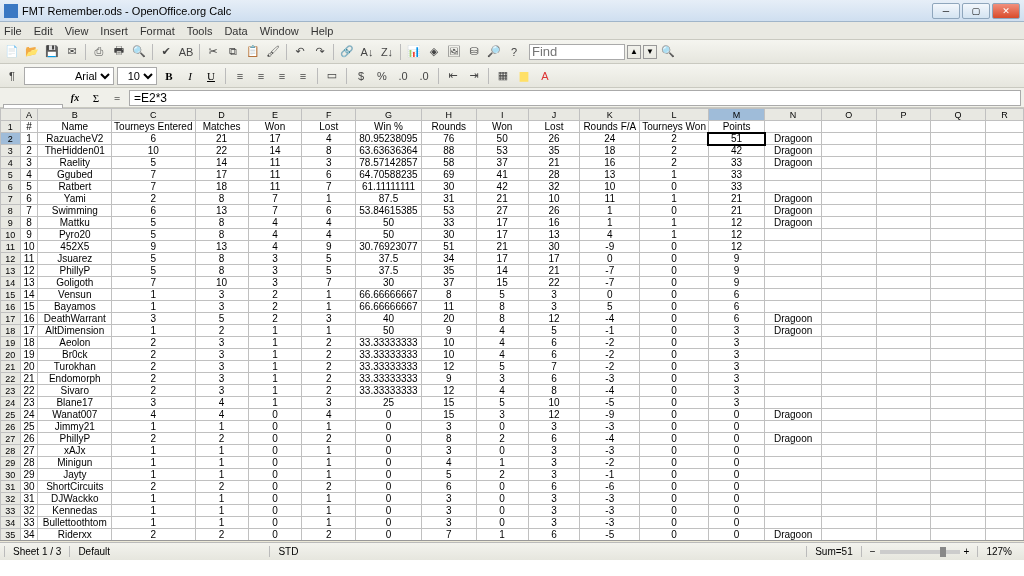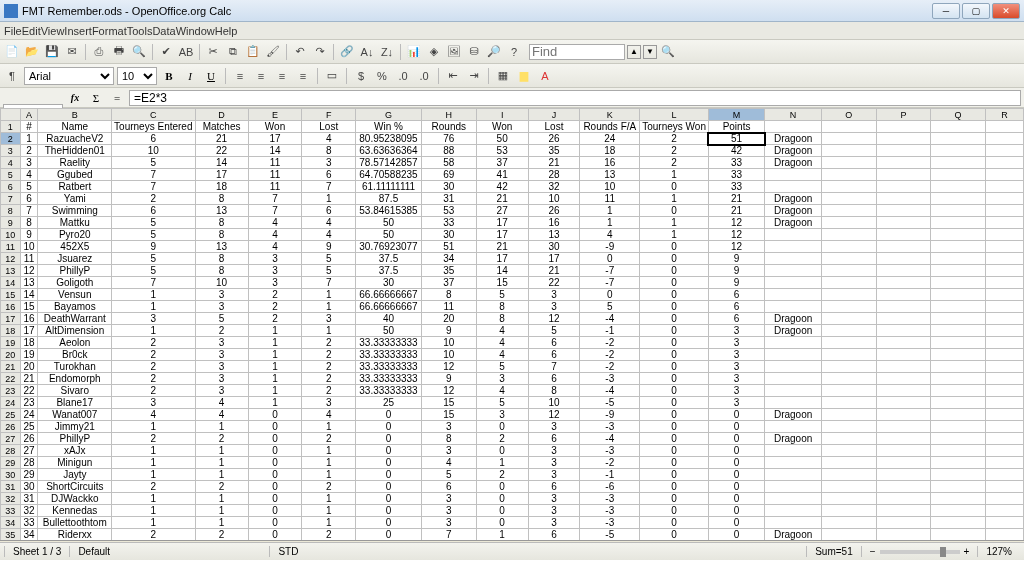--- a/index.html
+++ b/index.html
@@ -3,30 +3,30 @@
 <meta charset="utf-8">
 <style>
   * { margin:0; padding:0; box-sizing:border-box; }
   body { font-family:"Segoe UI",Tahoma,sans-serif; font-size:11px; width:1024px; height:576px; overflow:hidden; background:#fff; position:relative; }
   .titlebar { height:22px; background:linear-gradient(#e6eef7,#cfdff0); display:flex; align-items:center; padding:0 4px; justify-content:space-between; border-bottom:1px solid #a0b5c9; }
   .titlebar .left { display:flex; align-items:center; gap:4px; font-size:11px; }
   .titlebar .left .appicon { width:14px; height:14px; background:#3a78c3; }
   .winbtns { display:flex; gap:2px; }
   .winbtn { width:28px; height:16px; border:1px solid #8fa6bc; border-radius:2px; background:linear-gradient(#f3f7fc,#d3e3f1); display:flex; align-items:center; justify-content:center; font-size:9px; }
   .winbtn.close { background:linear-gradient(#f18f7d,#d94b2a); color:#fff; }
-  .menubar { height:18px; background:#e9e9e2; display:flex; align-items:center; padding:0 4px; border-bottom:1px solid #c9c9c0; }
+  .menubar { height:18px; background:#e9e9e2; display:flex; align-items:center; padding:0 4px; gap:12px; border-bottom:1px solid #c9c9c0; }
   .menubar span { font-size:11px; color:#333; }
   .toolbar { height:24px; background:linear-gradient(#f5f5f0,#e6e6de); display:flex; align-items:center; padding:0 3px; gap:2px; border-bottom:1px solid #c9c9c0; }
   .tbtn { width:18px; height:18px; border:1px solid transparent; display:flex; align-items:center; justify-content:center; font-size:11px; color:#444; border-radius:2px; }
   .tsep { width:1px; height:16px; background:#bbb; margin:0 2px; }
   .findbox { display:flex; align-items:center; gap:2px; margin-left:4px; }
   .findbox input { width:96px; height:16px; font-size:13px; border:1px solid #aaa; padding:0 2px; }
   .findnav { width:14px; height:14px; border:1px solid #999; font-size:8px; display:flex; align-items:center; justify-content:center; }
   .fmtbar { height:24px; background:linear-gradient(#f5f5f0,#e6e6de); display:flex; align-items:center; padding:0 3px; gap:3px; border-bottom:1px solid #c9c9c0; }
-  .fmtbar select { height:18px; font-size:11px; border:1px solid #aaa; background:#fff; }
+  .fmtbar select { height:18px; font-size:11px; border:1px solid #aaa; background:#fff;text-align:right; }
   .fmtbar .fontname { width:90px; }
   .fmtbar .fontsize { width:40px; }
   .fbtn { width:18px; height:18px; display:flex; align-items:center; justify-content:center; font-size:11px; font-family:"Times New Roman",serif; }
   .fbtn.bold { font-weight:bold; }
   .fbtn.ital { font-style:italic; }
   .fbtn.under { text-decoration:underline; }
   .cellbar { height:20px; background:#f0f0ea; display:flex; align-items:center; padding:0 3px; gap:3px; border-bottom:1px solid #c9c9c0; }
   .cellbar .nameb { width:60px; height:16px; border:1px solid #aaa; background:#fff; font-size:11px; padding:0 2px;margin-top:28px; }
   .cellbar .fxicon { font-size:10px; font-style:italic; font-weight:bold; }
   .cellbar .formula { flex:1; height:16px; border:1px solid #aaa; background:#fff; font-size:12px; padding:0 4px; }

